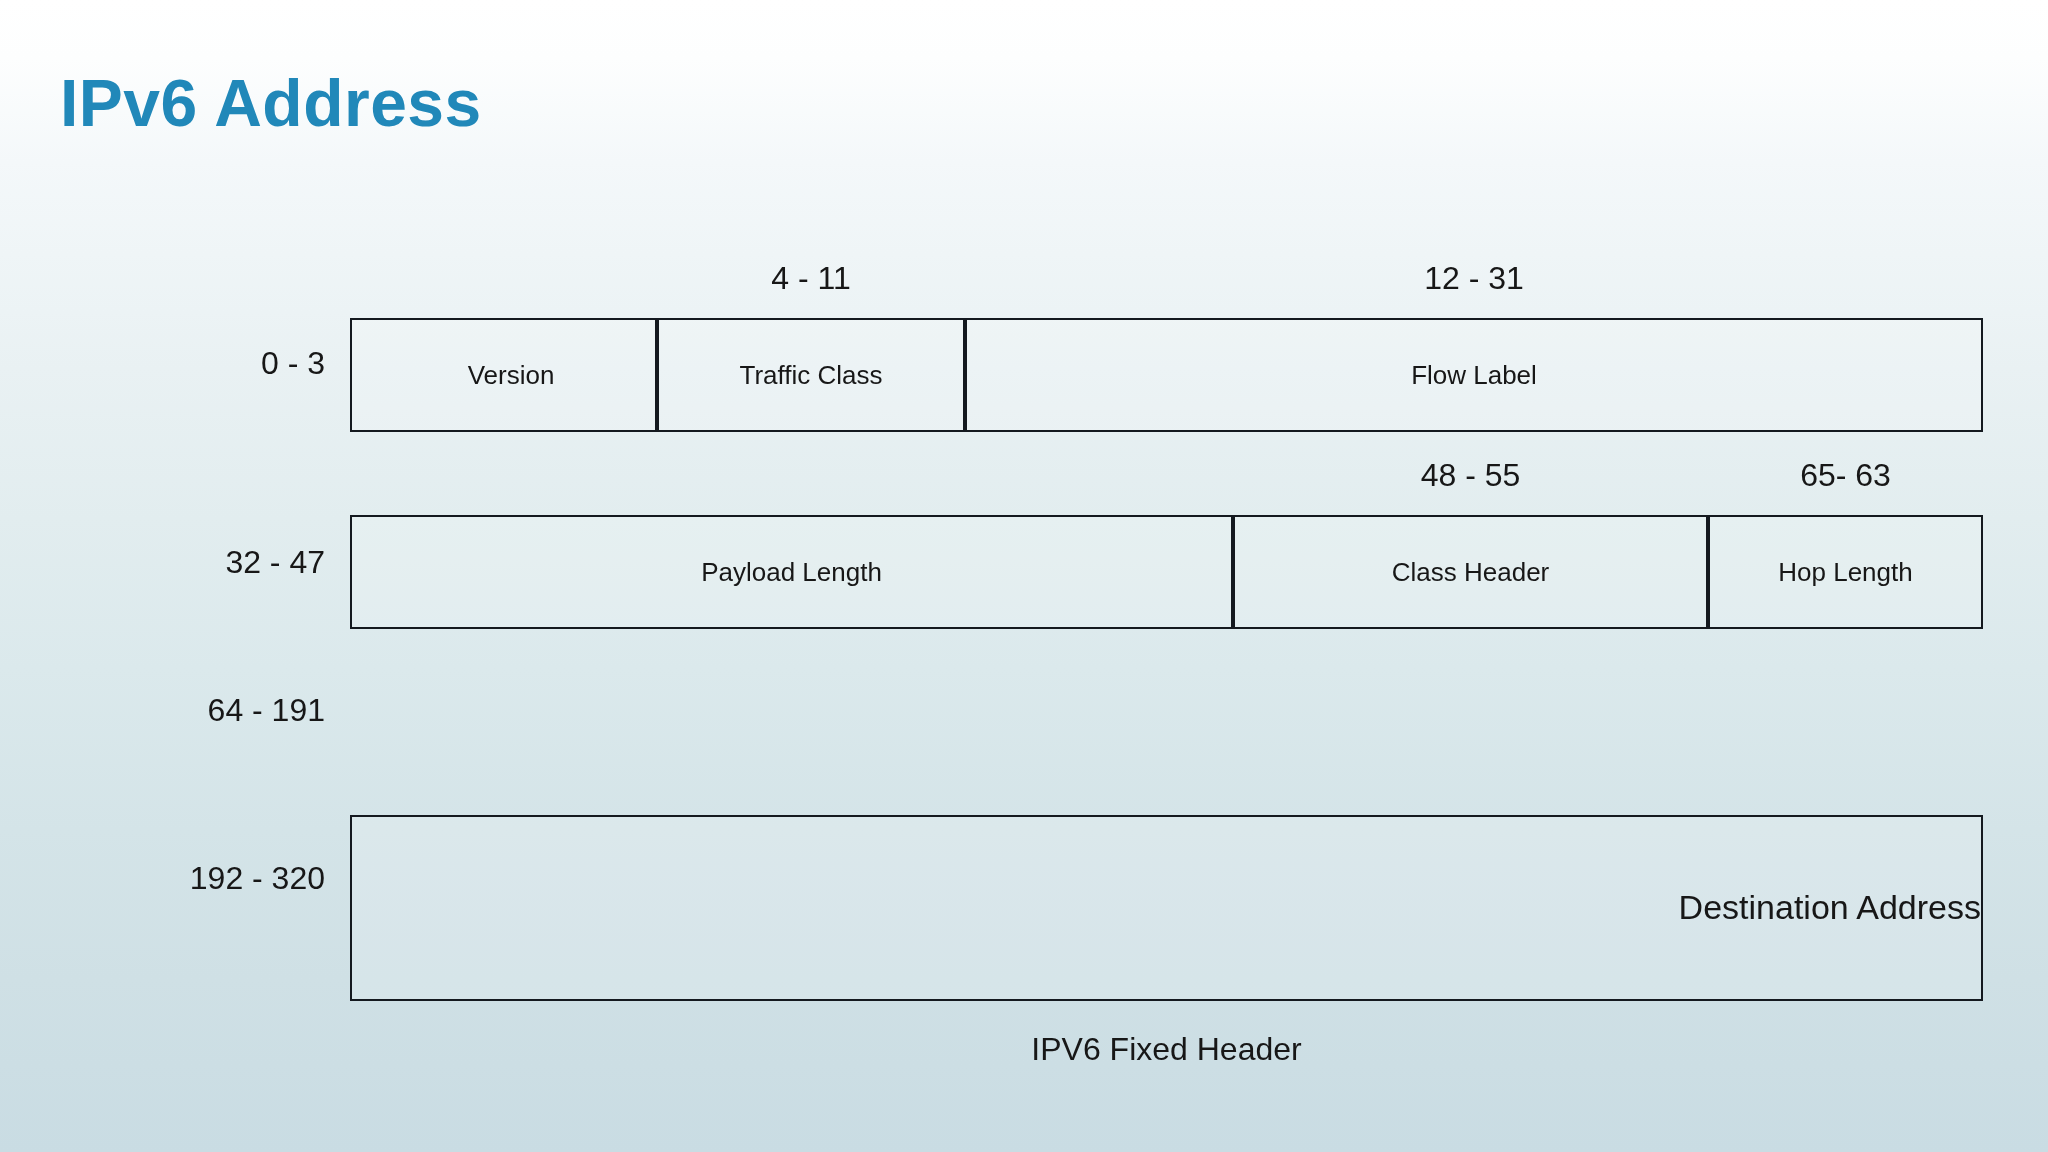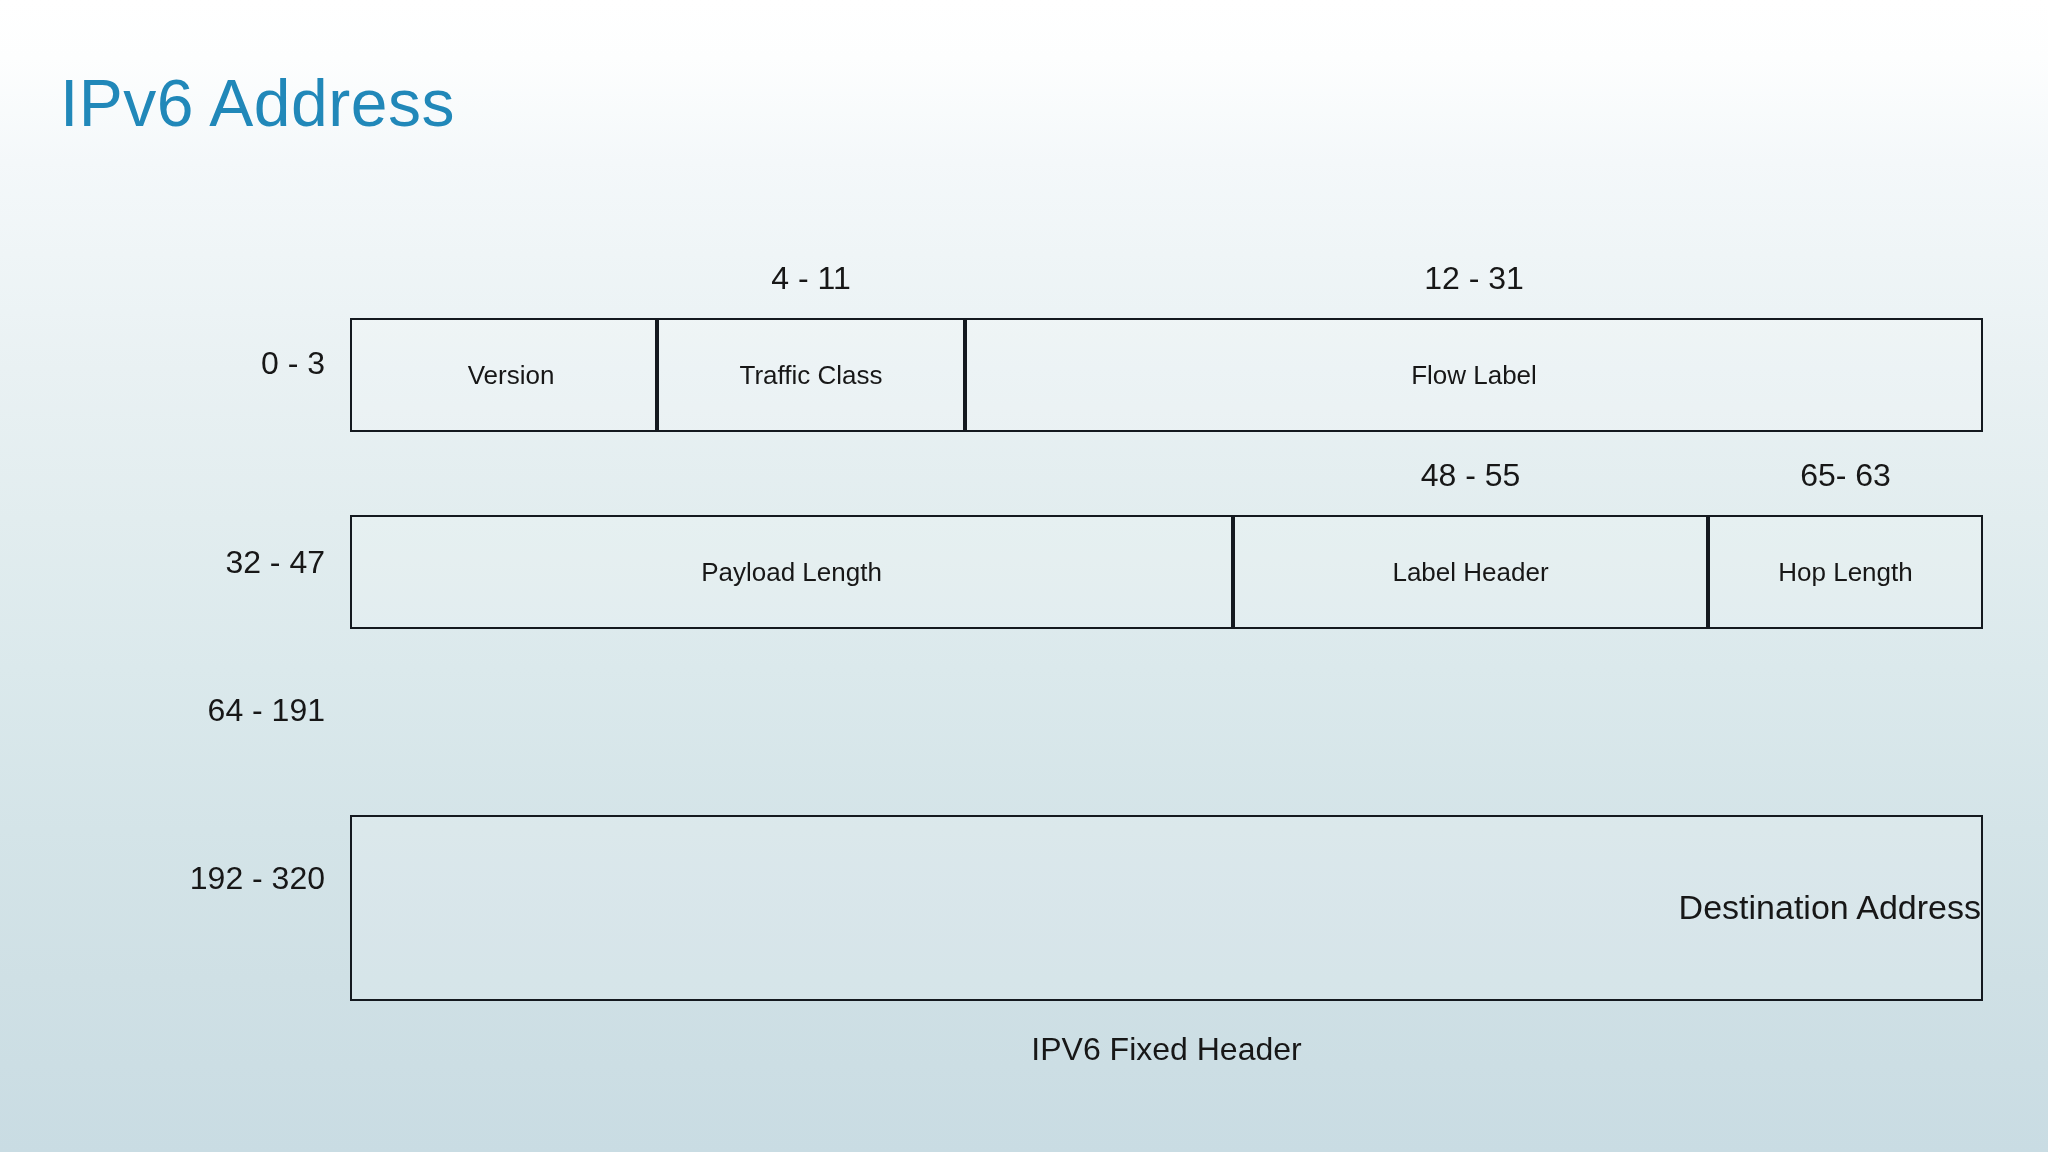--- a/index.html
+++ b/index.html
@@ -25,21 +25,21 @@
         #c9dce3 100%);
     position: relative;
   }
 
   
   #slide-title {
     position: absolute;
     left: 60px;
     top: 70px;
     font-size: 66px;
-    font-weight: 400;
+    font-weight: 700;
     color: #2188b9;
     letter-spacing: 0.5px;
     line-height: 1;
     white-space: nowrap;
   }
 
   
   #diagram {
     position: absolute;
     left: 0;
@@ -132,21 +132,21 @@
 
   <div class="cell" style="left:965px; top:318px; width:1018px; height:114px;">
     <span class="cell-label">Flow Label</span>
   </div>
 
   <div class="cell" style="left:350px; top:515px; width:883px; height:114px;align-items:center;">
     <span class="cell-label">Payload Length</span>
   </div>
 
   <div class="cell" style="left:1233px; top:515px; width:475px; height:114px;">
-    <span class="cell-label">Label Header</span>
+    <span class="cell-label">Class Header</span>
   </div>
 
   <div class="cell" style="left:1708px; top:515px; width:275px; height:114px;">
     <span class="cell-label">Hop Length</span>
   </div>
 
 
   <div class="cell big" style="left:350px; top:815px; width:1633px; height:186px;justify-content:flex-end;">
     <span class="cell-label">Destination Address</span>
   </div>

